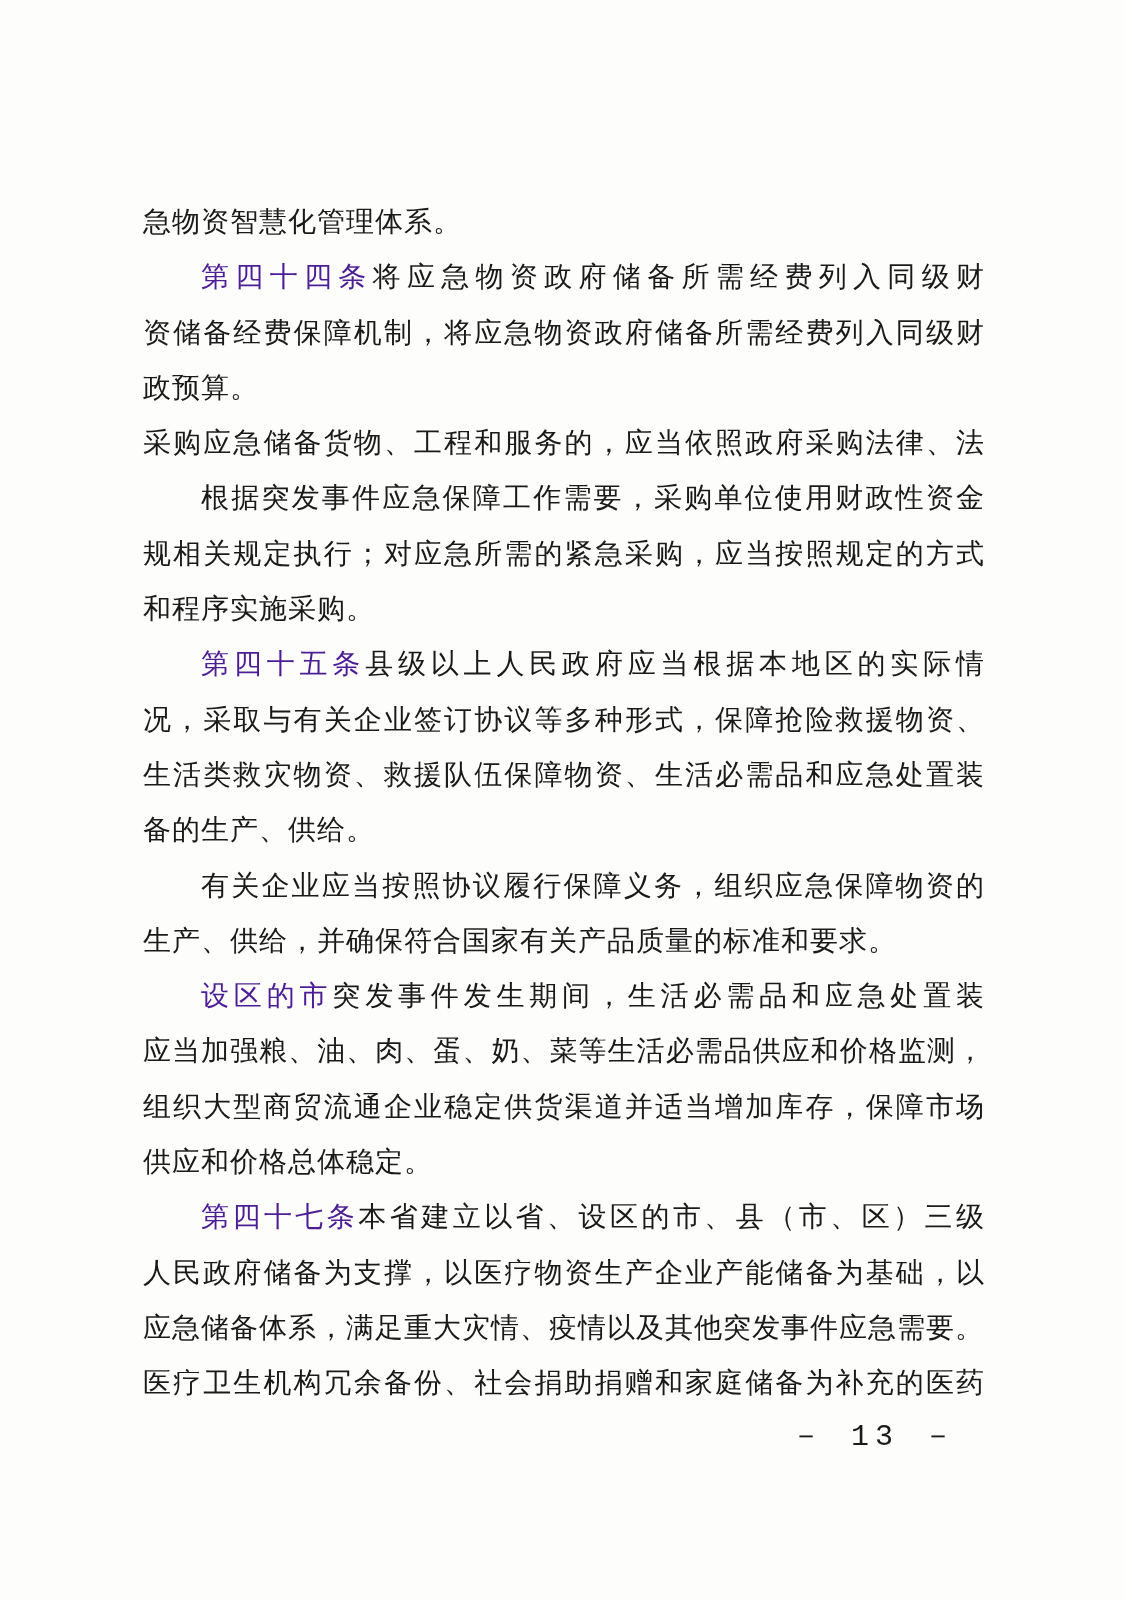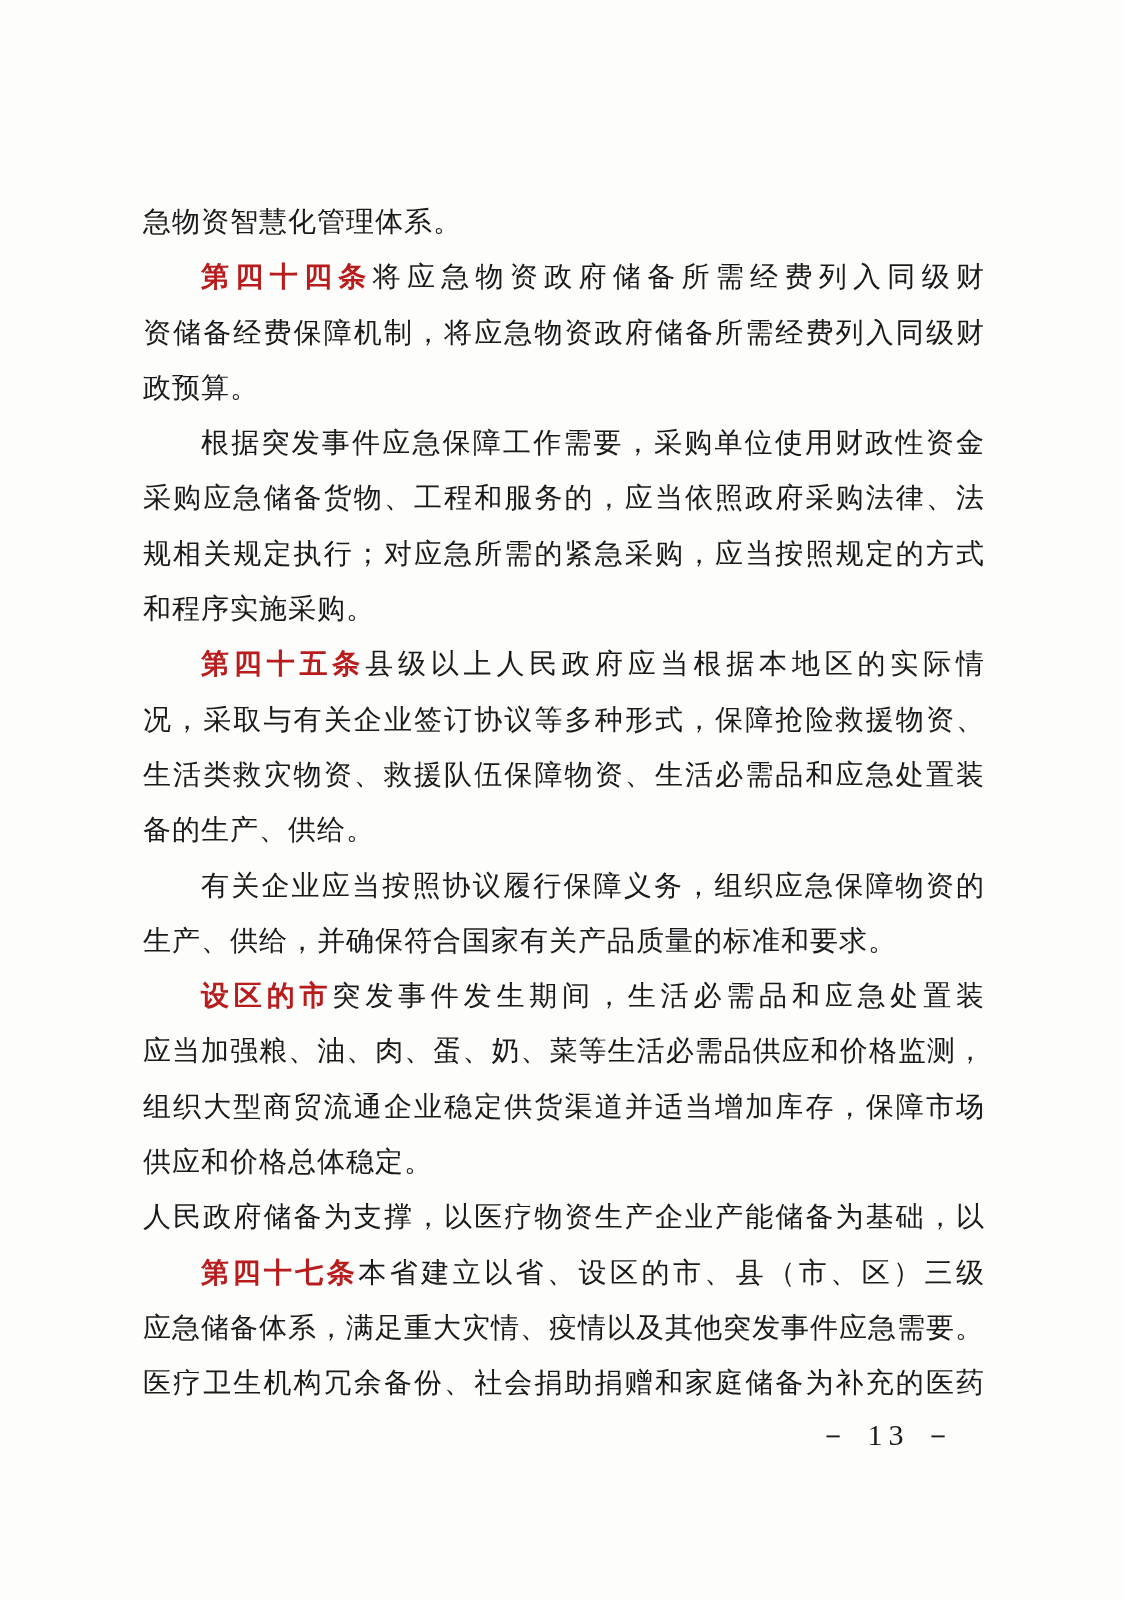--- a/index.html
+++ b/index.html
@@ -31,56 +31,56 @@
     text-align-last: justify;
     overflow: visible;
   }
   .line.endline {
     text-align-last: left;
   }
   .line.indent {
     text-indent: 58px;
   }
   .head {
-    font-weight: 700;
+    font-weight: 400;
     font-family: "DejaVu Sans", "Liberation Sans", sans-serif;
-    color: #b91c1c;
+    color: #4c1d95;
   }
   .footer {
     position: absolute;
     left: 143px;
     top: 1415px;
     width: 842px;
     text-align: right;
     padding-right: 26px;
     box-sizing: border-box;
     font-size: 30px;
     letter-spacing: 6px;
     color: #1a1a1a;
-    font-family: Liberation Serif, serif;
+    font-family: Liberation Mono, monospace;
   }
 </style>
 </head>
 <body>
 
 <div class="page">
 
   <div class="textblock">
 
     <div class="line endline"><span>急物资智慧化管理体系。</span></div>
 
     <div class="line indent"><span class="head">第四十四条</span><span>将应急物资政府储备所需经费列入同级财</span></div>
 
     <div class="line"><span>资储备经费保障机制，将应急物资政府储备所需经费列入同级财</span></div>
 
     <div class="line endline"><span>政预算。</span></div>
 
+    <div class="line"><span>采购应急储备货物、工程和服务的，应当依照政府采购法律、法</span></div>
+
     <div class="line indent"><span>根据突发事件应急保障工作需要，采购单位使用财政性资金</span></div>
-
-    <div class="line"><span>采购应急储备货物、工程和服务的，应当依照政府采购法律、法</span></div>
 
     <div class="line"><span>规相关规定执行；对应急所需的紧急采购，应当按照规定的方式</span></div>
 
     <div class="line endline"><span>和程序实施采购。</span></div>
 
     <div class="line indent"><span class="head">第四十五条</span><span>县级以上人民政府应当根据本地区的实际情</span></div>
 
     <div class="line"><span>况，采取与有关企业签订协议等多种形式，保障抢险救援物资、</span></div>
 
     <div class="line"><span>生活类救灾物资、救援队伍保障物资、生活必需品和应急处置装</span></div>
@@ -92,23 +92,23 @@
     <div class="line endline"><span>生产、供给，并确保符合国家有关产品质量的标准和要求。</span></div>
 
     <div class="line indent"><span class="head">设区的市</span><span>突发事件发生期间，生活必需品和应急处置装</span></div>
 
     <div class="line"><span>应当加强粮、油、肉、蛋、奶、菜等生活必需品供应和价格监测，</span></div>
 
     <div class="line"><span>组织大型商贸流通企业稳定供货渠道并适当增加库存，保障市场</span></div>
 
     <div class="line endline"><span>供应和价格总体稳定。</span></div>
 
+    <div class="line indent"><span class="head">第四十七条</span><span>本省建立以省、设区的市、县（市、区）三级</span></div>
+
     <div class="line"><span>人民政府储备为支撑，以医疗物资生产企业产能储备为基础，以</span></div>
-
-    <div class="line indent"><span class="head">第四十七条</span><span>本省建立以省、设区的市、县（市、区）三级</span></div>
 
     <div class="line endline"><span>应急储备体系，满足重大灾情、疫情以及其他突发事件应急需要。</span></div>
 
     <div class="line"><span>医疗卫生机构冗余备份、社会捐助捐赠和家庭储备为补充的医药</span></div>
 
   </div>
 
   <div class="footer">
     <span>－ 13 －</span>
   </div>

